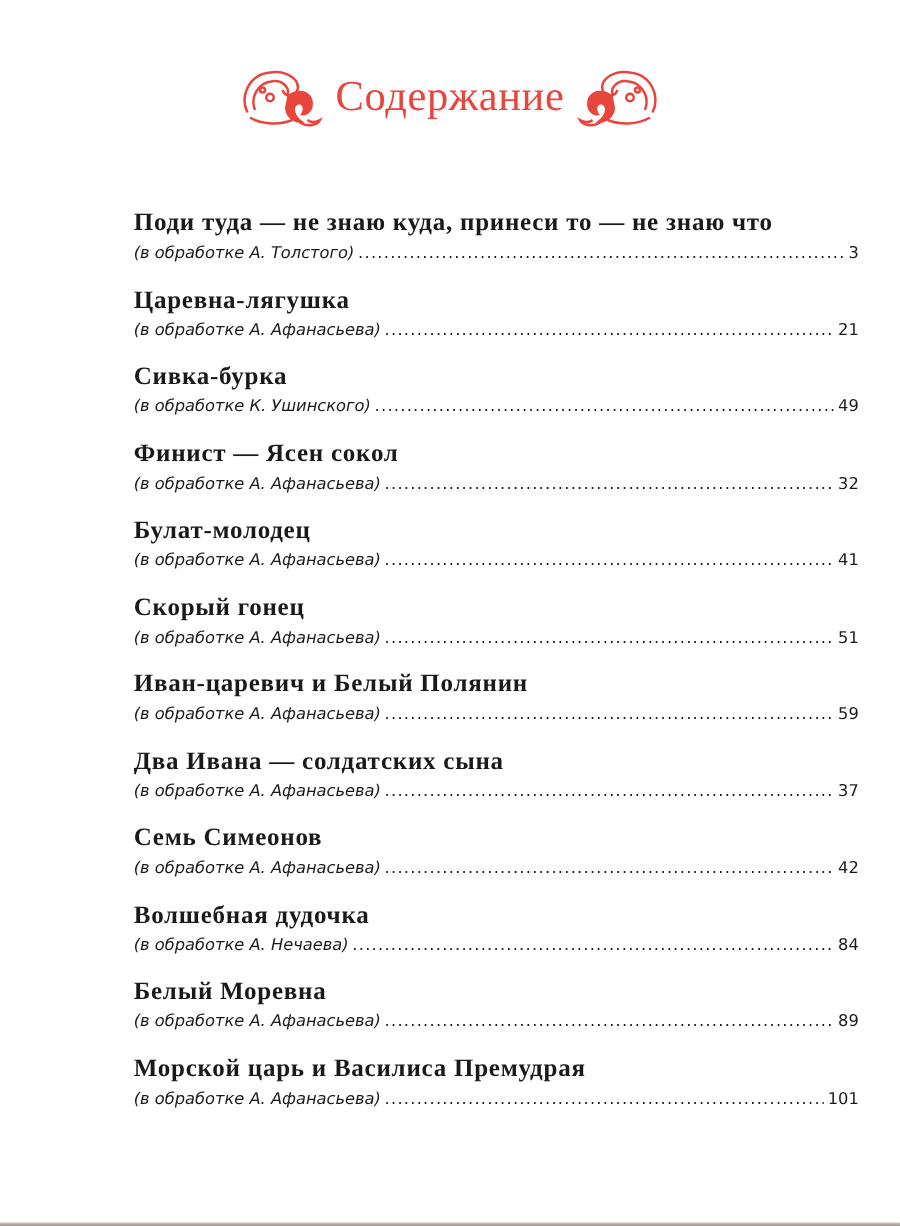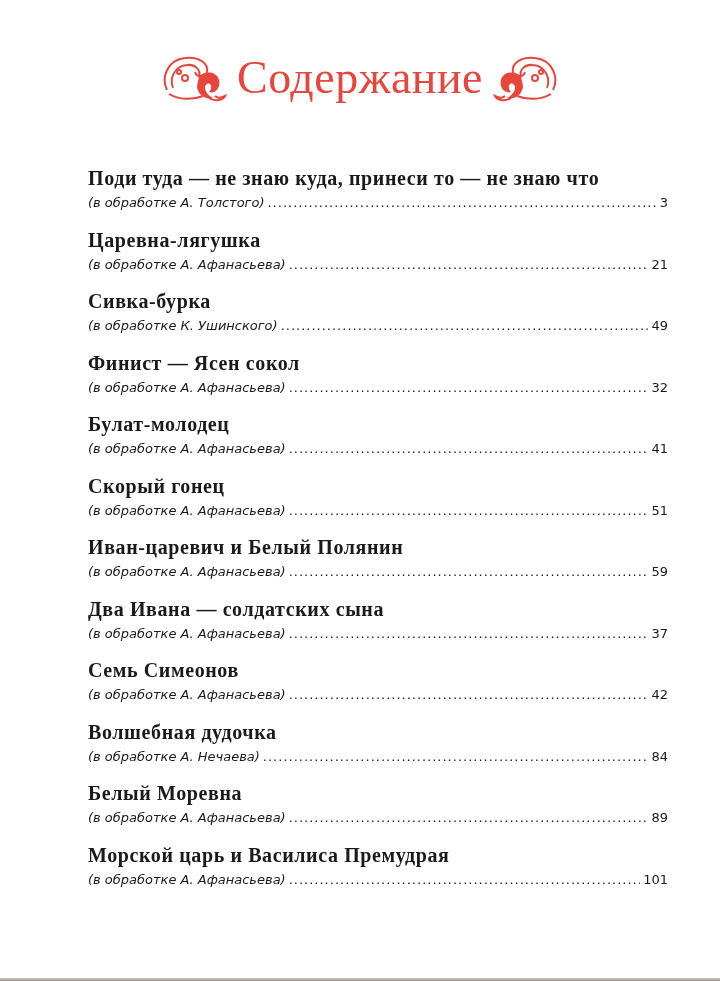--- a/index.html
+++ b/index.html
@@ -10,25 +10,25 @@
     color: #1a1a1a;
   }
   .header {
     position: absolute; top: 50px; left: 0; width: 720px;
     display: flex; justify-content: center; align-items: center;
   }
   .ornament { width: 70px; height: 56px; }
   .ornament.right { transform: scaleX(-1); }
   .title {
     font-family: "Liberation Serif", serif;
-    font-size: 46px; color: #e8453c; margin: 0 8px;
+    font-size: 34px; color: #e8453c; margin: 0 8px;
     letter-spacing: 0.5px; line-height: 56px;
   }
   .toc {
-    position: absolute; left: 88px; top: 165px; width: 580px;
+    position: absolute; left: 107px; top: 165px; width: 580px;
   }
   .entry { height: 61.5px; }
   .entry-title {
     font-family: "Liberation Serif", serif; font-weight: bold;
     font-size: 20px; line-height: 26px; color: #1a1a1a;
     letter-spacing: 0.6px; white-space: nowrap;
   }
   .entry-line {
     display: flex; align-items: baseline;
     font-family: "DejaVu Sans", sans-serif; font-size: 13px; line-height: 24px;

